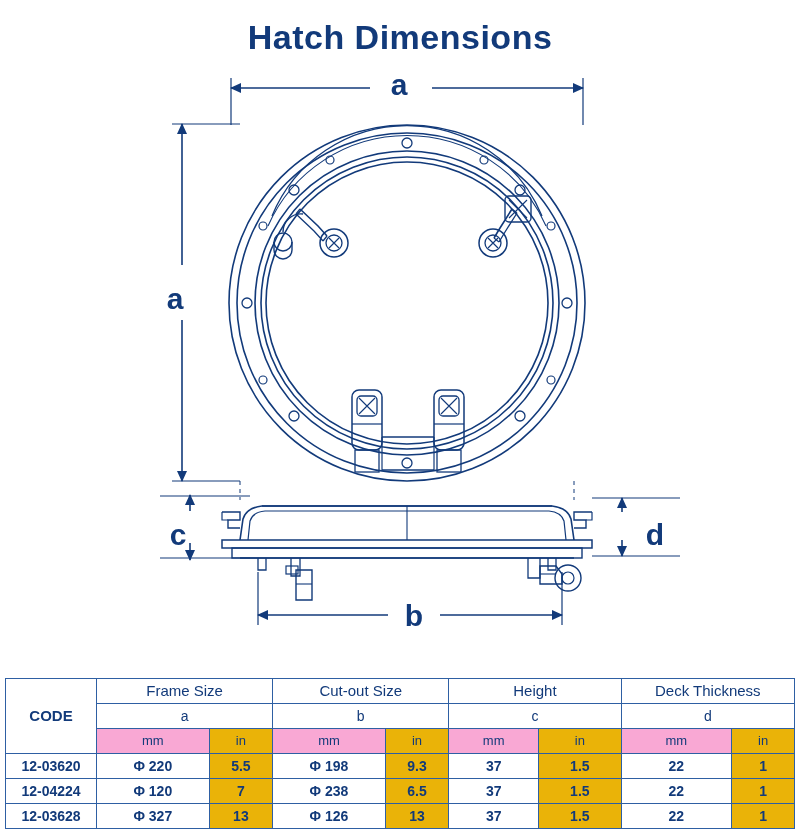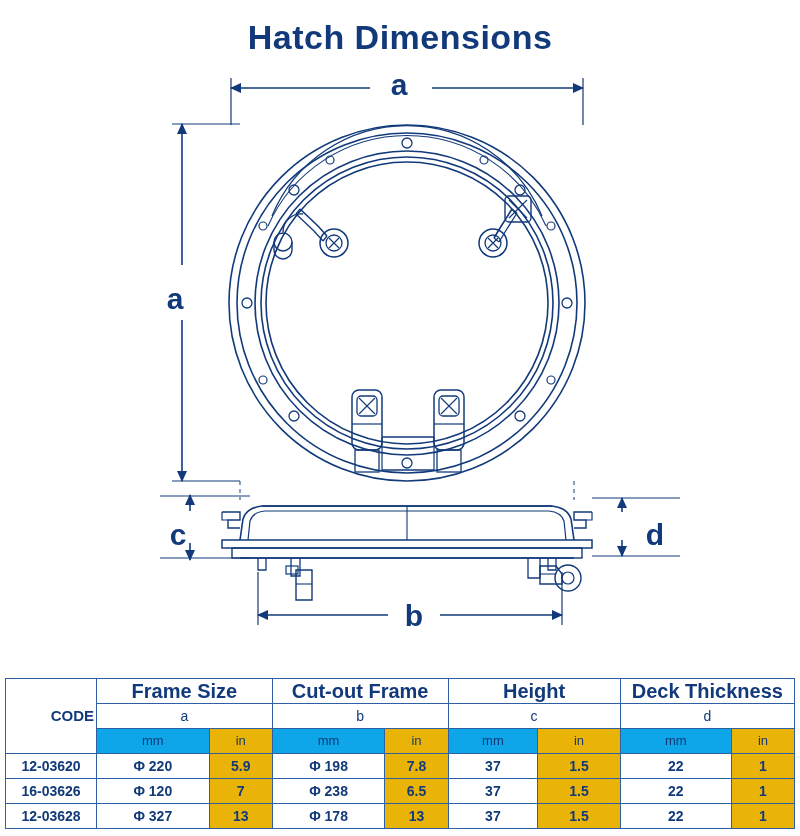--- a/index.html
+++ b/index.html
@@ -75,36 +75,35 @@
   }
   table.spec th, table.spec td {
     border: 1px solid #2e5fa3;
     text-align: center;
     padding: 2px 2px;
     font-weight: normal;
     height: 20px;
     line-height: 18px;
   }
   table.spec th.group {
-    font-weight: bold;
-    font-size: 20px;
+    font-weight: normal;
+    font-size: 15px;
     background: #ffffff;
   }
   table.spec td.code-head {
     font-weight: bold;
     font-size: 15px;
     background: #ffffff;
-    text-align: right;
   }
   table.spec td.letter {
     background: #ffffff;
     font-size: 14px;
   }
   table.spec td.unit {
-    background: #0ea5e9;
+    background: #f9a8d4;
     font-size: 13px;
   }
   table.spec td.shade,
   table.spec th.shade {
     background: #eab308;
   }
   table.spec td.body {
     font-size: 14px;
     font-weight: bold;
   }
@@ -258,21 +257,21 @@
   <div class="dimlabel" id="dim-b">b</div>
   <div class="dimlabel" id="dim-c">c</div>
   <div class="dimlabel" id="dim-d">d</div>
 
   <div class="table-wrap">
     <table class="spec">
       <tbody>
         <tr>
           <td rowspan="3" class="code-head" style="width:86px;">CODE</td>
           <th colspan="2" class="group" style="width:178px;">Frame Size</th>
-          <th colspan="2" class="group" style="width:178px;">Cut-out Frame</th>
+          <th colspan="2" class="group" style="width:178px;">Cut-out Size</th>
           <th colspan="2" class="group" style="width:174px;margin-top:28px;">Height</th>
           <th colspan="2" class="group" style="width:174px;">Deck Thickness</th>
         </tr>
         <tr>
           <td colspan="2" class="letter">a</td>
           <td colspan="2" class="letter">b</td>
           <td colspan="2" class="letter">c</td>
           <td colspan="2" class="letter">d</td>
         </tr>
         <tr>
@@ -282,44 +281,44 @@
           <td class="unit shade">in</td>
           <td class="unit">mm</td>
           <td class="unit shade">in</td>
           <td class="unit">mm</td>
           <td class="unit shade">in</td>
         </tr>
 
         <tr>
           <td class="body">12-03620</td>
           <td class="body">Φ 220</td>
-          <td class="body shade">5.9</td>
+          <td class="body shade">5.5</td>
           <td class="body">Φ 198</td>
-          <td class="body shade">7.8</td>
+          <td class="body shade">9.3</td>
           <td class="body">37</td>
           <td class="body shade">1.5</td>
           <td class="body">22</td>
           <td class="body shade">1</td>
         </tr>
         <tr>
-          <td class="body">16-03626</td>
+          <td class="body">12-04224</td>
           <td class="body">Φ 120</td>
           <td class="body shade">7</td>
           <td class="body">Φ 238</td>
           <td class="body shade">6.5</td>
           <td class="body">37</td>
           <td class="body shade">1.5</td>
           <td class="body">22</td>
           <td class="body shade">1</td>
         </tr>
         <tr>
           <td class="body">12-03628</td>
           <td class="body">Φ 327</td>
           <td class="body shade">13</td>
-          <td class="body">Φ 178</td>
+          <td class="body">Φ 126</td>
           <td class="body shade">13</td>
           <td class="body">37</td>
           <td class="body shade">1.5</td>
           <td class="body">22</td>
           <td class="body shade">1</td>
         </tr>
       </tbody>
     </table>
   </div>
 

